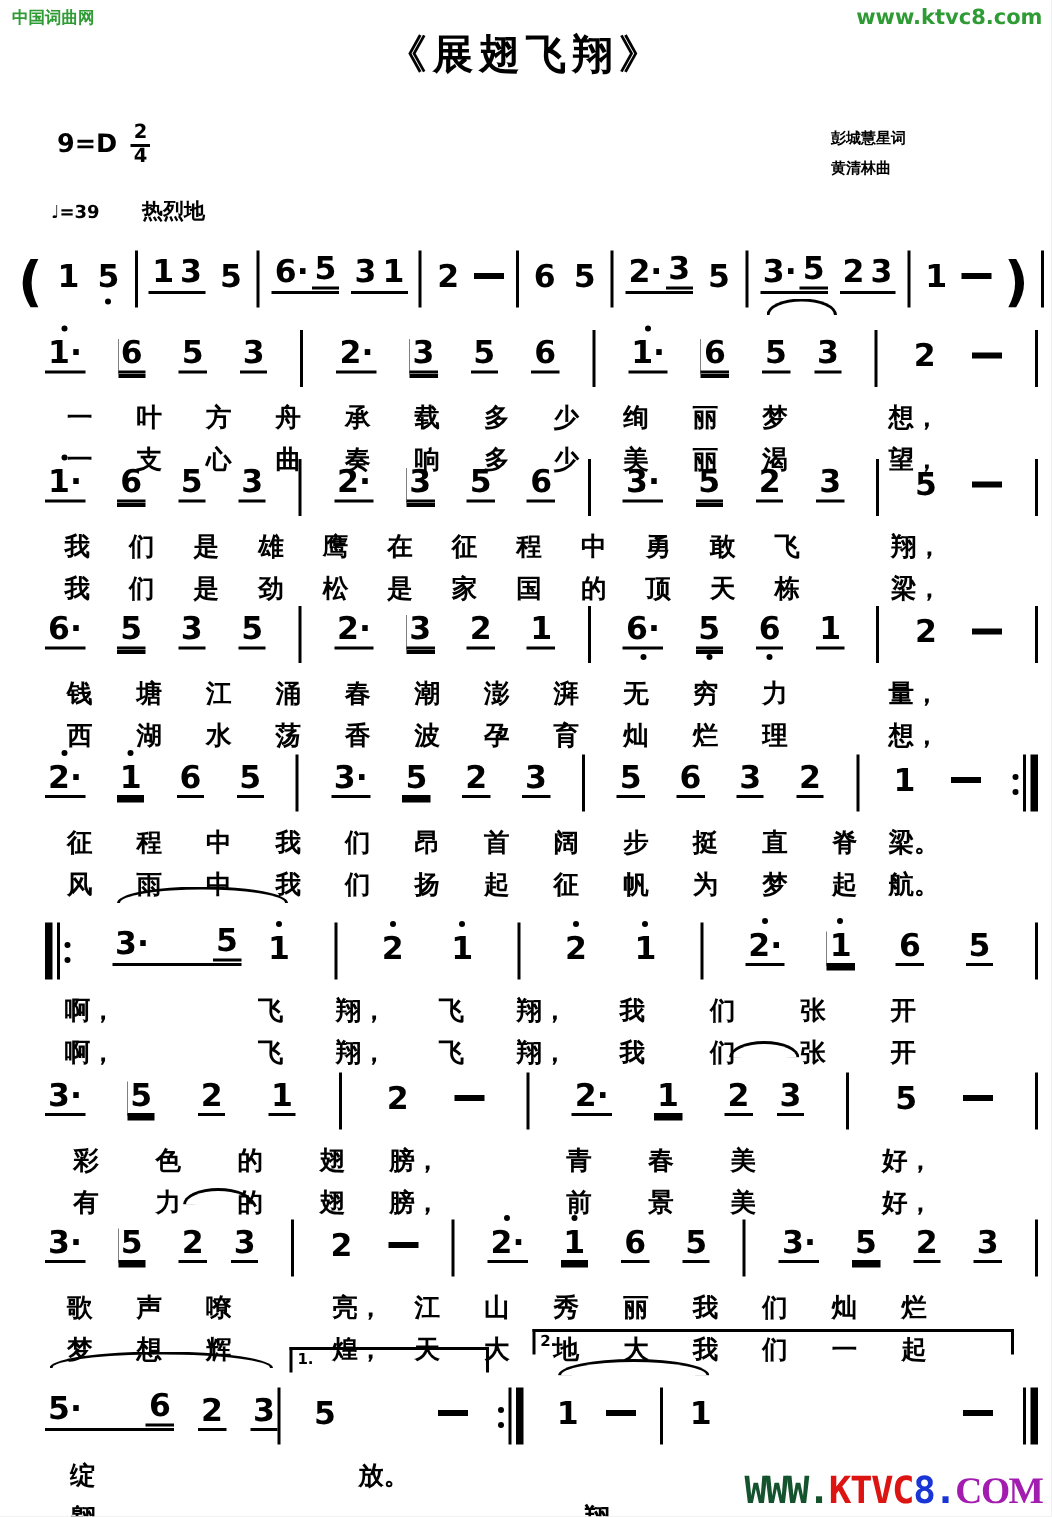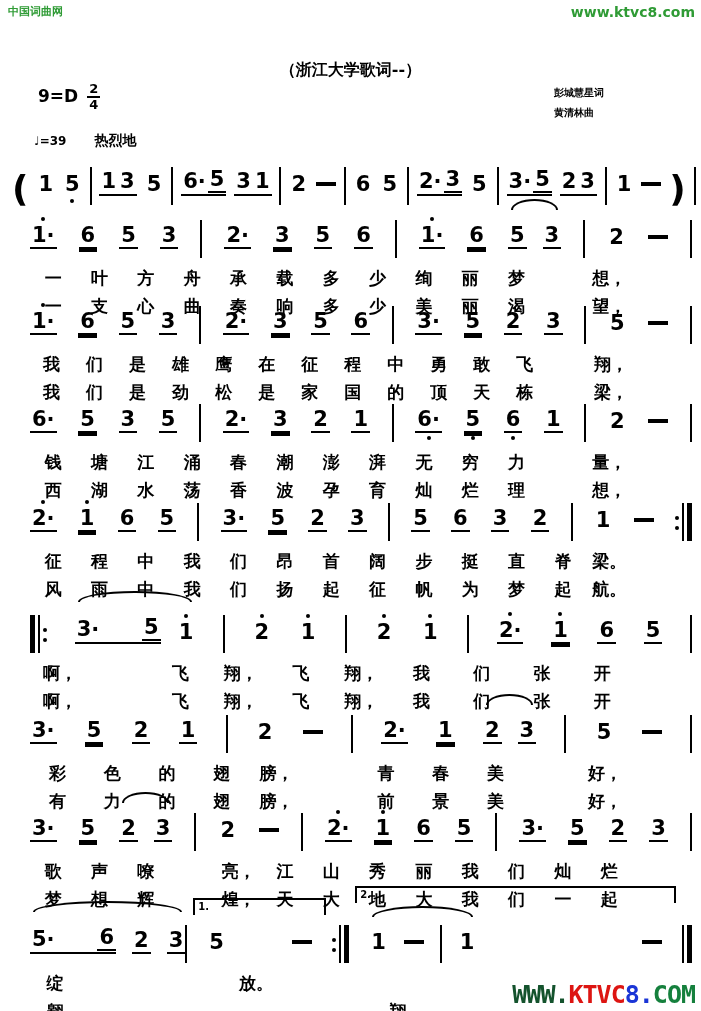--- a/index.html
+++ b/index.html
@@ -55,21 +55,21 @@
       font-family:"Liberation Serif",serif;}
   .logo{position:absolute;right:6px;bottom:2px;font-family:"DejaVu Sans Mono",monospace;
         font-size:25px;font-weight:800;letter-spacing:-1px;}
 </style>
 </head>
 <body>
 
 <div class="page">
   <div class="hdr-left">中国词曲网</div>
   <div class="hdr-right">www.ktvc8.com</div>
-  <div class="subtitle">（浙江大学歌词--）</div>
+  <div class="title">《展翅飞翔》</div>
 
   <div class="keysig">
     <span>9=D</span><span class="frac">
         <span class="ftop">2</span>
         <span>4</span>
       </span>
   </div>
 
   <div class="credits">
     <div>彭城慧星词</div>
@@ -1091,14 +1091,14 @@
           <span class="lc"></span>
           <span class="lc">翔。</span>
           <span class="lc"></span>
           <span class="lc"></span>
           <span class="lc"></span>
           <span class="lc"></span>
         </div>
       </div>
     </div>
 
-  <div class="logo" id="logo"><span style="color: #14532d;">WWW.</span><span style="color: rgb(221, 21, 18);">KTVC</span><span style="color: rgb(26, 53, 214);">8</span><span style="color: rgb(26, 53, 214);">.</span><span style="color: #15803d;">COM</span></div>
+  <div class="logo" id="logo"><span style="color: #14532d;">WWW.</span><span style="color: rgb(221, 21, 18);">KTVC</span><span style="color: rgb(26, 53, 214);">8</span><span style="color: rgb(26, 53, 214);">.</span><span style="color: #a21caf; font-family: Liberation Serif, serif;">COM</span></div>
 </div>
 
 </body></html>

